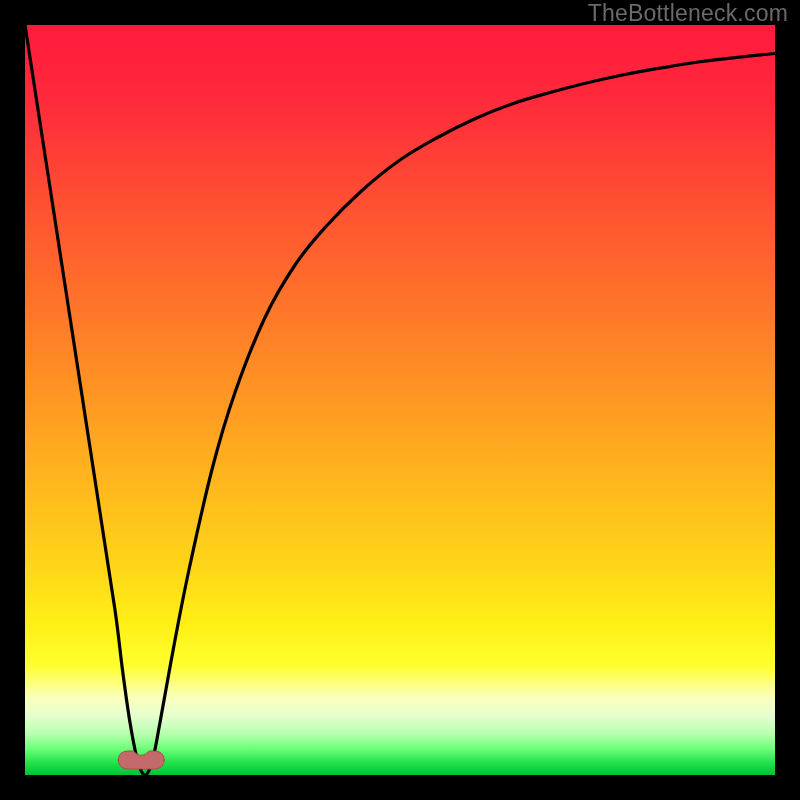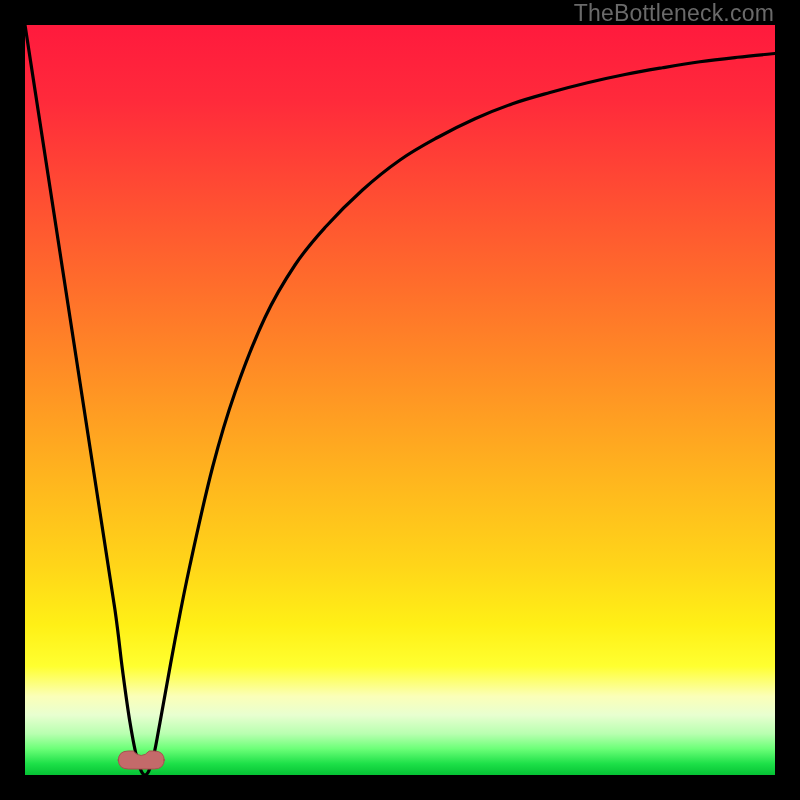--- a/index.html
+++ b/index.html
@@ -82,14 +82,14 @@
      Q 116.25 735 124.25 726
      L 129.25 726
      Q 139.25 726 139.25 736
      L 139.25 734
      Q 139.25 744 129.25 744
      Z"></path>
     </svg>
 
   </div>
 
-  <div class="watermark" style="right: 26px; top: 0px; margin-left: 18px;">TheBottleneck.com</div>
+  <div class="watermark" style="right: 12px; top: 0px; margin-left: 18px;">TheBottleneck.com</div>
 </div>
 
 </body></html>

